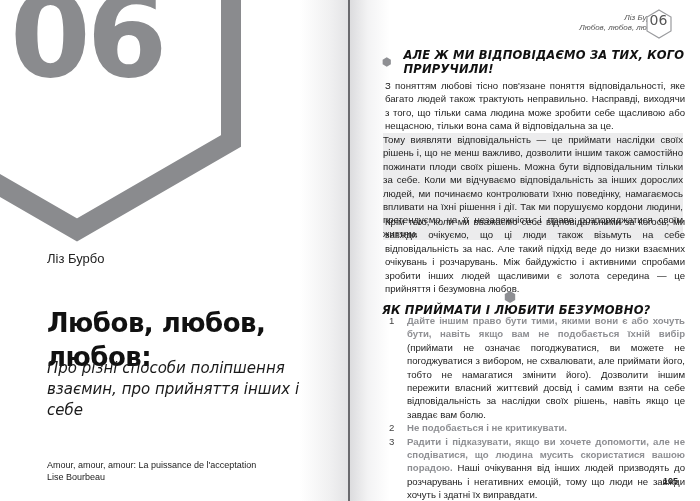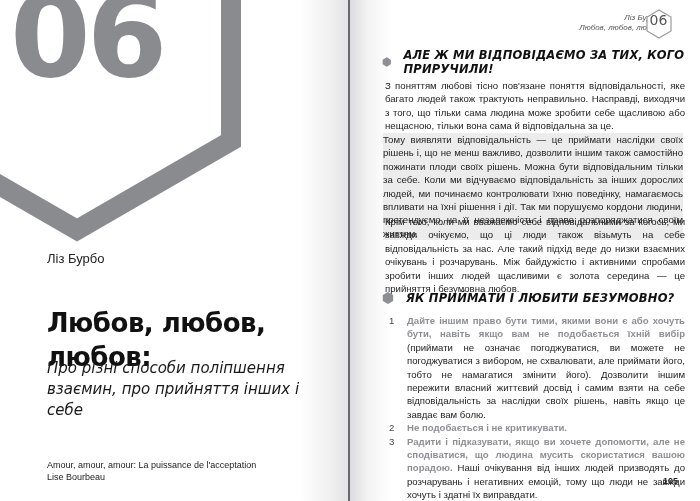--- a/index.html
+++ b/index.html
@@ -62,21 +62,21 @@
   <svg class="bullet" viewBox="0 0 12 12">
       <polygon points="6,0 11.2,3 11.2,9 6,12 0.8,9 0.8,3" fill="#8e8f93"></polygon>
     </svg>
   <span class="txt">АЛЕ Ж МИ ВІДПОВІДАЄМО ЗА ТИХ, КОГО ПРИРУЧИЛИ!</span>
 </div>
 
 <div class="para" style="top:72px;">З поняттям любові тісно пов'язане поняття відповідальності, яке багато людей також трактують неправильно. Насправді, виходячи з того, що тільки сама людина може зробити себе щасливою або нещасною, тільки вона сама й відповідальна за це.</div>
 <div class="para shade" style="top:126px;">Тому виявляти відповідальність — це приймати наслідки своїх рішень і, що не менш важливо, дозволити іншим також самостійно пожинати плоди своїх рішень. Можна бути відповідальним тільки за себе. Коли ми відчуваємо відповідальність за інших дорослих людей, ми починаємо контролювати їхню поведінку, намагаємось впливати на їхні рішення і дії. Так ми порушуємо кордони людини, претендуємо на її незалежність і право розпоряджатися своїм життям.</div>
 <div class="para" style="top:208px;">Крім того, коли ми вважаємо себе відповідальними за когось, ми завжди очікуємо, що ці люди також візьмуть на себе відповідальність за нас. Але такий підхід веде до низки взаємних очікувань і розчарувань. Між байдужістю і активними спробами зробити інших людей щасливими є золота середина — це прийняття і безумовна любов.</div>
 
-<div class="section-head" style="top:291px;">
+<div class="section-head" style="top:291px;flex-direction:column;">
   <svg class="bullet" viewBox="0 0 12 12">
       <polygon points="6,0 11.2,3 11.2,9 6,12 0.8,9 0.8,3" fill="#8e8f93"></polygon>
     </svg>
   <span class="txt">ЯК ПРИЙМАТИ І ЛЮБИТИ БЕЗУМОВНО?</span>
 </div>
 
 <div class="list" style="top:314px;">
   <div class="list-item">
     <span class="num">1</span>
     <span class="body"><span class="hl">Дайте іншим право бути тими, якими вони є або хочуть бути, навіть якщо вам не подобається їхній вибір</span><span> (приймати не означає погоджуватися, ви можете не погоджуватися з вибором, не схвалювати, але приймати його, тобто не намагатися змінити його). Дозволити іншим пережити власний життєвий досвід і самим взяти на себе відповідальність за наслідки своїх рішень, навіть якщо це завдає вам болю.</span></span>

